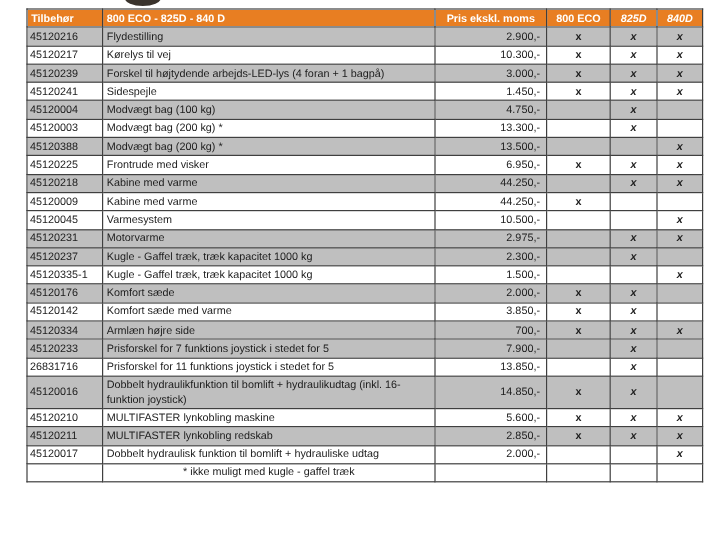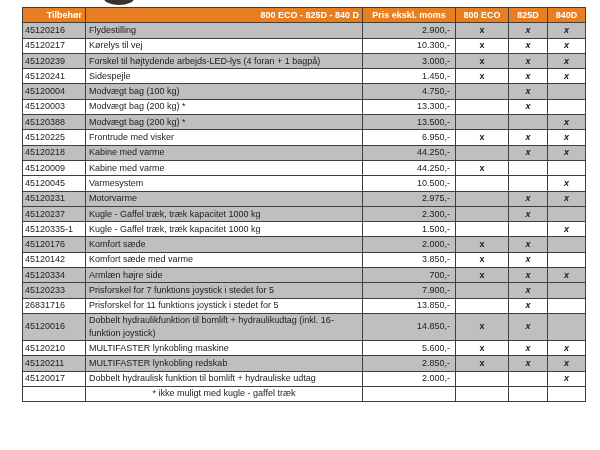--- a/index.html
+++ b/index.html
@@ -38,25 +38,25 @@
     height: 14.3px;
     padding: 0 3px;
     vertical-align: middle;
     color: #1c1c1c;
     overflow: hidden;
   }
   thead th {
     background: var(--header-bg, #e87e22);
     color: #ffffff;
     font-weight: bold;
-    text-align: right;
+    text-align: left;
     white-space: nowrap;
   }
   thead th.center { text-align: center; }
-  thead th.italic { }
+  thead th.italic { font-style: italic; }
 
   tbody tr.alt td, tfoot tr.alt td { background: var(--alt-bg, #bfbfbf); }
   td.c-id   { white-space: nowrap; padding-left: 2px; margin-left: 40px; }
   td.c-desc { white-space: normal; }
   td.c-price{ text-align: right; padding-right: 5px; white-space: nowrap; }
   td.mark   { text-align: center; font-weight: bold; }
   td.mark.italic { font-style: italic; }
   tfoot td.note { text-align: center; }
 </style>
 </head>

